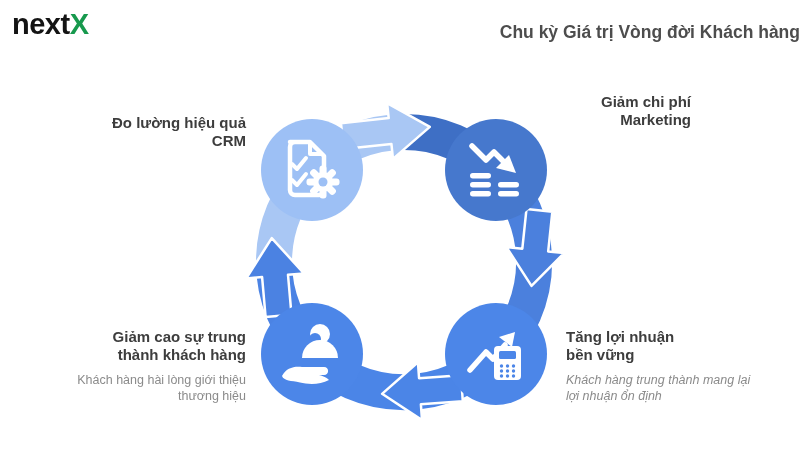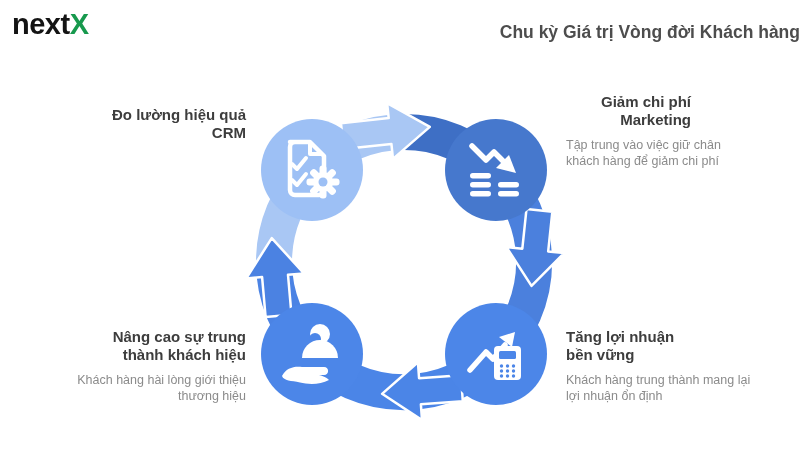--- a/index.html
+++ b/index.html
@@ -30,34 +30,34 @@
   .label { position: absolute; }
   .label h2 {
     margin: 0; font-size: 15px; font-weight: 700;
     color: #3D3D3D; line-height: 1.22;
   }
   .label p {
     margin: 7px 0 0; font-size: 12.5px;
     color: #8B8B8B; line-height: 1.32;
   }
   .label-tl { right: 554px; top: 106px; width: 190px; text-align: right; }
-  .label-tl h2 { max-width: 160px; margin-left: auto; }
+  .label-tl h2 { max-width: 160px; margin-left: auto; margin-top: 8px; }
   .label-tl p  { max-width: 178px; margin-left: auto; }
 
   .label-tr { left: 566px; top: 93px; width: 190px; }
   .label-tr h2 { max-width: 125px; text-align: right; }
   .label-tr p  { max-width: 172px; }
 
   .label-bl { right: 554px; top: 328px; width: 195px; text-align: right; }
   .label-bl h2 { max-width: 172px; margin-left: auto; }
   .label-bl p  { max-width: 182px; margin-left: auto; }
 
   .label-br { left: 566px; top: 328px; width: 200px; }
   .label-br h2 { max-width: 125px; }
-  .label-br p  { max-width: 192px; }
+  .label-br p  { max-width: 192px; font-style: italic; }
 </style>
 </head>
 <body>
 
 <div class="canvas">
 
   <div class="logo">
     <span class="logo-next">next</span><span class="logo-x">X</span>
   </div>
 
@@ -147,26 +147,25 @@
                C -21 26.5 -28 27 -30 22 Z" fill="#ffffff"></path>
     </g>
   </svg>
 
   <div class="label label-tl">
     <h2>Đo lường hiệu quả CRM</h2>
   </div>
 
   <div class="label label-tr">
     <h2>Giảm chi phí Marketing</h2>
-    <p>Tập trung vào việc giữ chân khách hàng để giảm chi phí</p>
   </div>
 
   <div class="label label-br">
     <h2>Tăng lợi nhuận bền vững</h2>
     <p>Khách hàng trung thành mang lại lợi nhuận ổn định</p>
   </div>
 
   <div class="label label-bl">
-    <h2>Nâng cao sự trung thành khách hiệu</h2>
+    <h2>Giảm cao sự trung thành khách hàng</h2>
     <p>Khách hàng hài lòng giới thiệu thương hiệu</p>
   </div>
 
 </div>
 
 </body></html>

